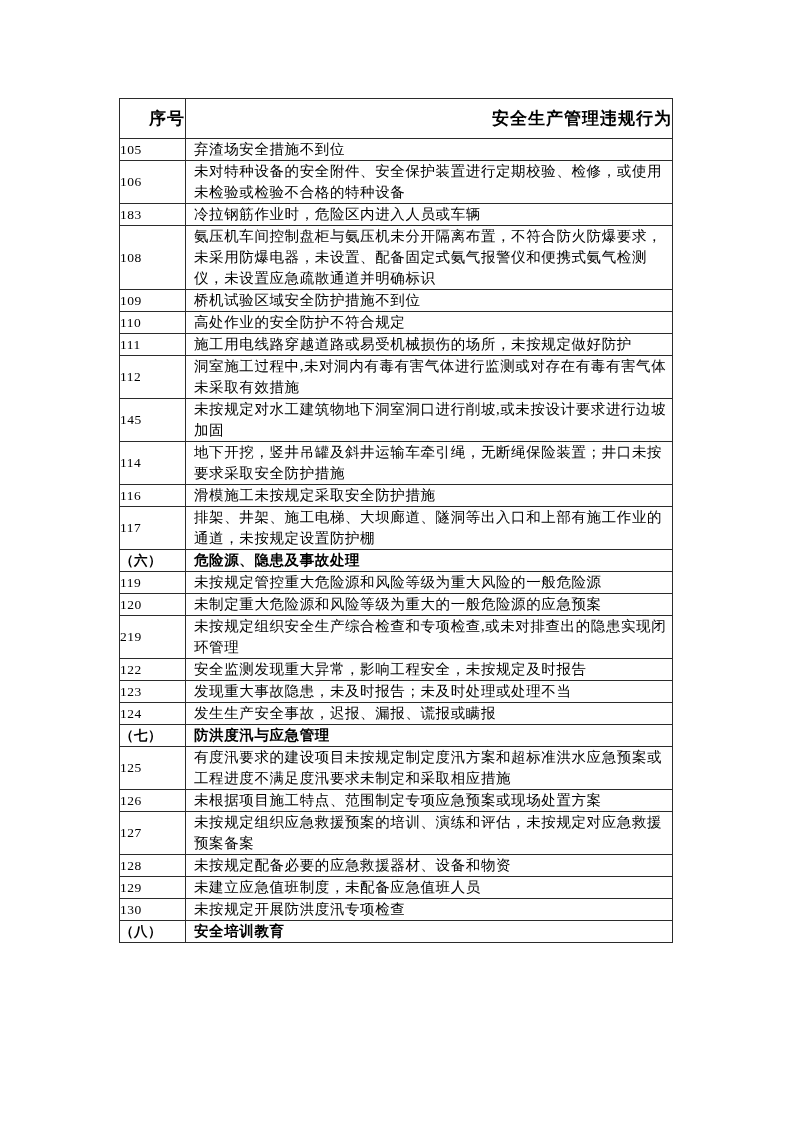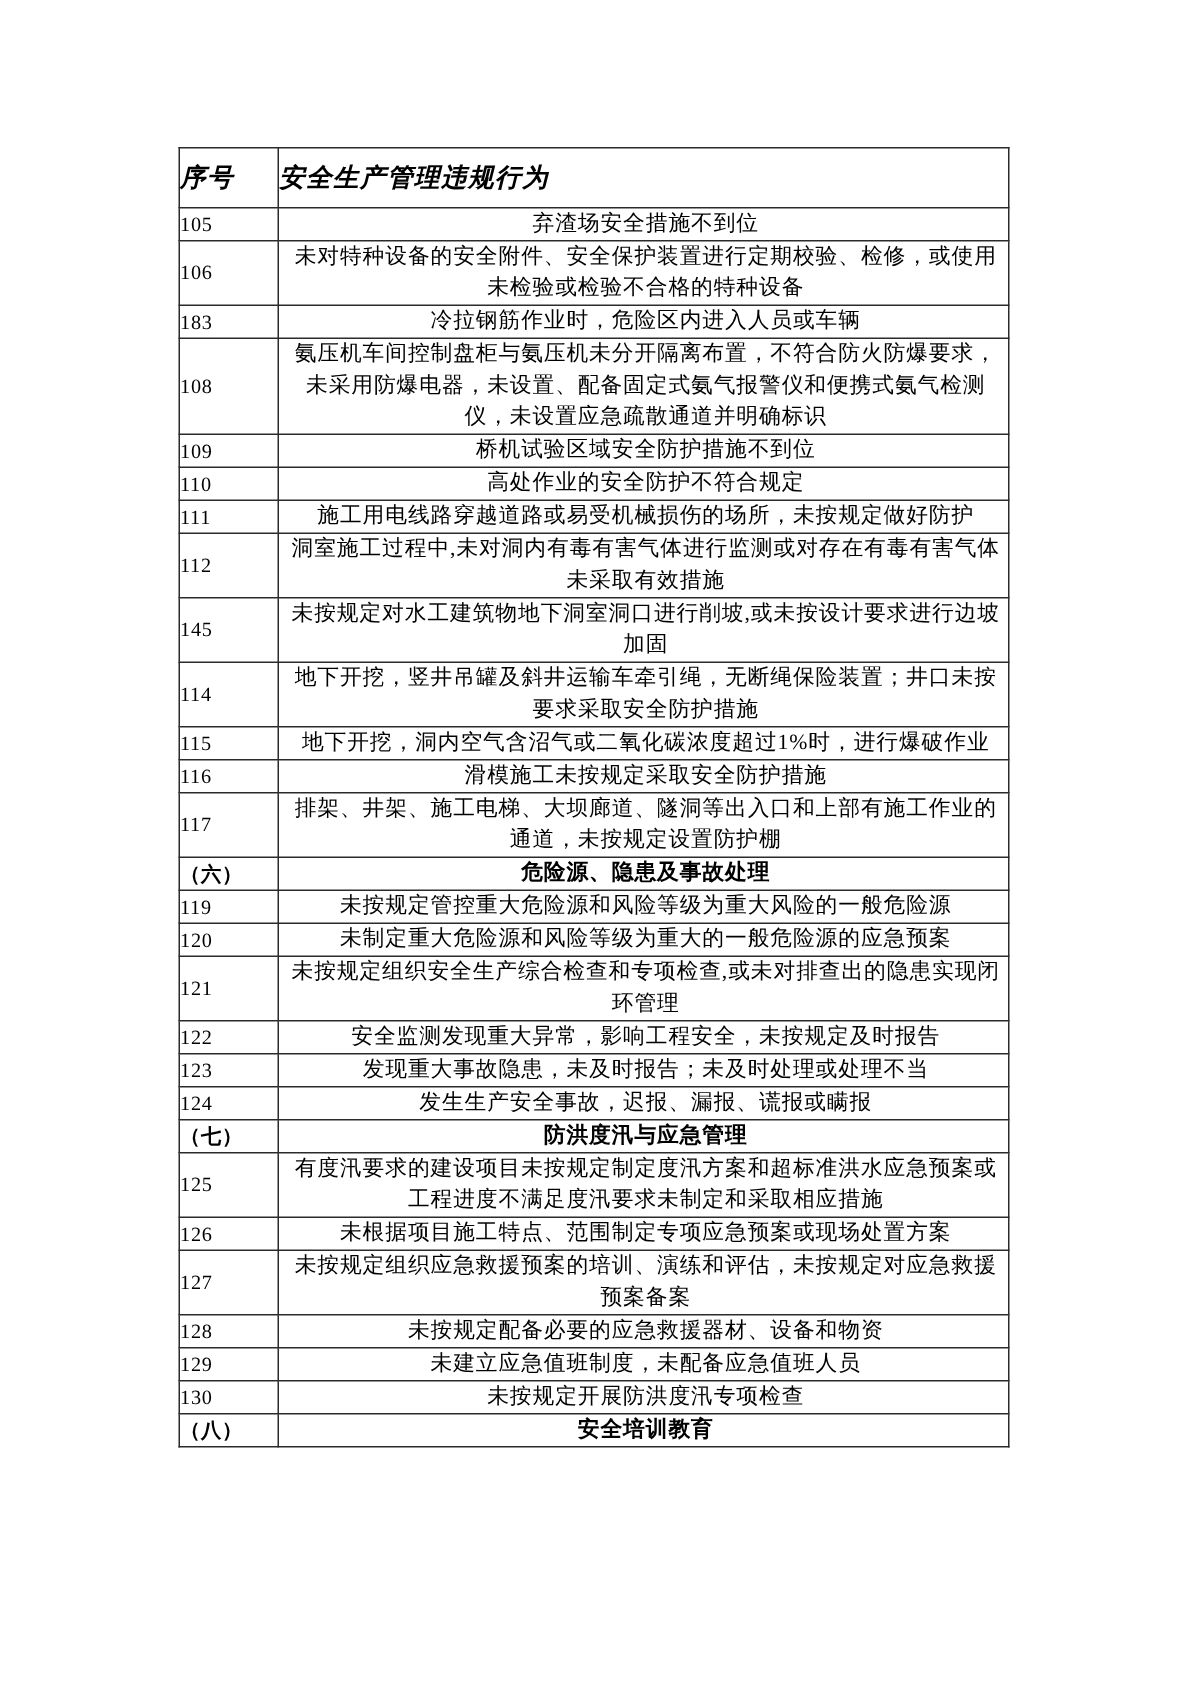--- a/index.html
+++ b/index.html
@@ -26,36 +26,35 @@
   }
   table.violations th,
   table.violations td {
     border: 1px solid #2b2b2b;
     vertical-align: middle;
   }
   thead th {
     height: 39px;
     font-size: 17px;
     font-weight: bold;
-    text-align: left;
+    text-align: right;
     padding: 0;
     letter-spacing: 1px;
-    font-style: italic;
   }
   td.no {
     width: 66px;
     text-align: left;
     font-size: 13.5px;
     padding: 0;
     letter-spacing: 0.5px;
   }
   td.txt {
     font-size: 14.5px;
     line-height: 21px;
-    text-align: center;
+    text-align: left;
     padding: 0 5px 0 8px;
     letter-spacing: 0.6px;
   }
   tr.section td.no,
   tr.section td.txt {
     font-weight: bold;
   }
 </style>
 </head>
 <body>
@@ -107,45 +106,41 @@
         </tr>
         <tr>
           <td class="no">145</td>
           <td class="txt">未按规定对水工建筑物地下洞室洞口进行削坡,或未按设计要求进行边坡加固</td>
         </tr>
         <tr>
           <td class="no">114</td>
           <td class="txt">地下开挖，竖井吊罐及斜井运输车牵引绳，无断绳保险装置；井口未按要求采取安全防护措施</td>
         </tr>
         <tr>
-          <td class="no">115</td>
-          <td class="txt">地下开挖，洞内空气含沼气或二氧化碳浓度超过1%时，进行爆破作业</td>
-        </tr>
-        <tr>
           <td class="no">116</td>
           <td class="txt">滑模施工未按规定采取安全防护措施</td>
         </tr>
         <tr>
           <td class="no">117</td>
           <td class="txt">排架、井架、施工电梯、大坝廊道、隧洞等出入口和上部有施工作业的通道，未按规定设置防护棚</td>
         </tr>
         <tr class="section">
           <td class="no">（六）</td>
           <td class="txt">危险源、隐患及事故处理</td>
         </tr>
         <tr>
           <td class="no">119</td>
           <td class="txt">未按规定管控重大危险源和风险等级为重大风险的一般危险源</td>
         </tr>
         <tr>
           <td class="no">120</td>
           <td class="txt">未制定重大危险源和风险等级为重大的一般危险源的应急预案</td>
         </tr>
         <tr>
-          <td class="no">121</td>
+          <td class="no">219</td>
           <td class="txt">未按规定组织安全生产综合检查和专项检查,或未对排查出的隐患实现闭环管理</td>
         </tr>
         <tr>
           <td class="no">122</td>
           <td class="txt">安全监测发现重大异常，影响工程安全，未按规定及时报告</td>
         </tr>
         <tr>
           <td class="no">123</td>
           <td class="txt">发现重大事故隐患，未及时报告；未及时处理或处理不当</td>
         </tr>

